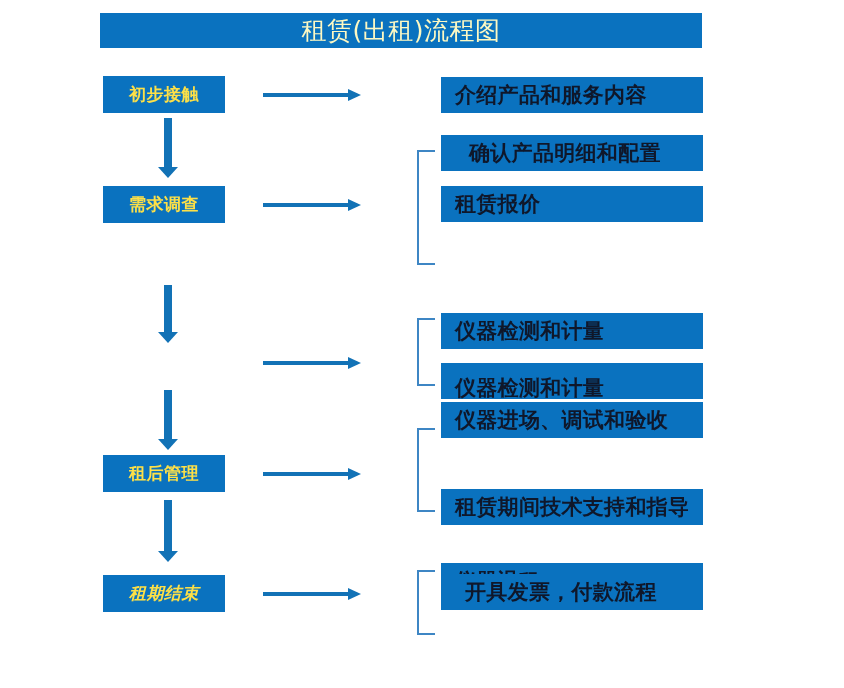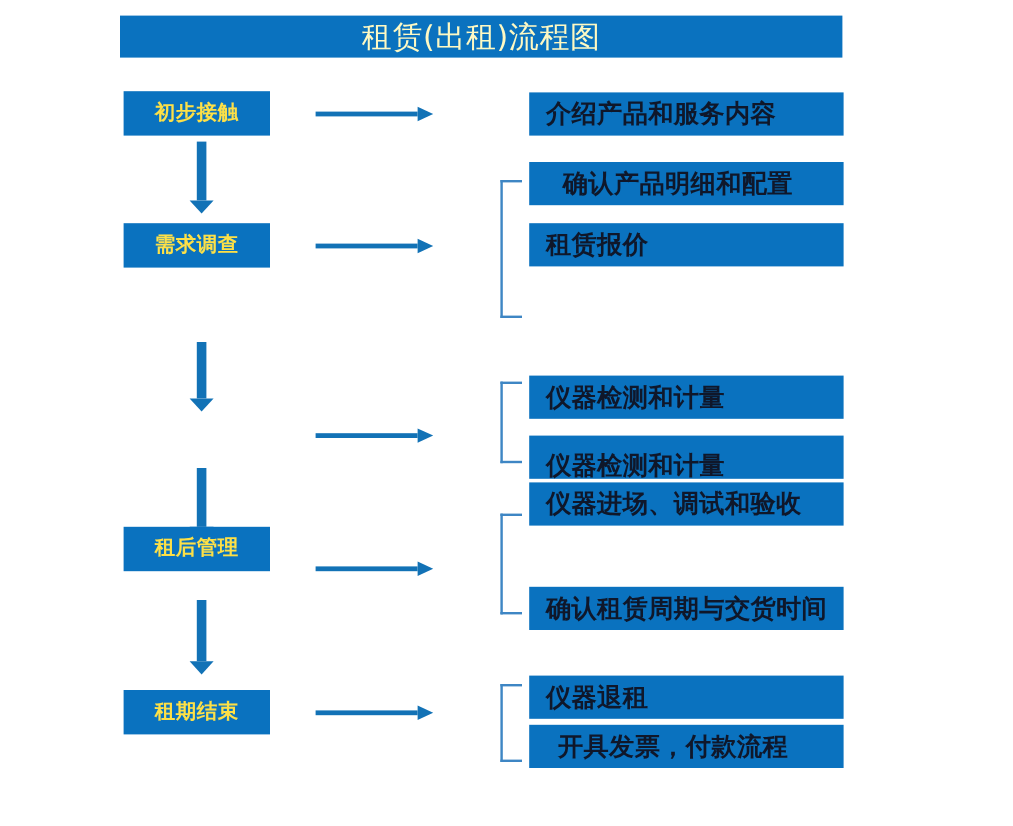--- a/index.html
+++ b/index.html
@@ -189,47 +189,47 @@
     <span class="box-text">仪器检测和计量</span>
   </div>
   <div class="detail-box" style="top:363px;align-items:flex-end;">
     <span class="box-text">仪器检测和计量</span>
   </div>
   <div class="v-arrow" style="top:390px; height:60px;">
     <span class="shaft" style="height:49px;"></span>
     <span class="head" style="top:49px;"></span>
   </div>
 
-  <div class="stage-box" style="top:439px;justify-content:center;">
+  <div class="stage-box" style="top:455px;justify-content:center;">
     <span class="box-text">租后管理</span>
   </div>
   <div class="h-arrow" style="top:467px;">
     <span class="shaft"></span>
     <span class="head"></span>
   </div>
   <div class="bracket" style="top:428px; height:84px;"></div>
   <div class="detail-box" style="top:402px;">
     <span class="box-text">仪器进场、调试和验收</span>
   </div>
   <div class="detail-box" style="top:489px;">
-    <span class="box-text">确认租赁周期与交货时间</span>
+    <span class="box-text">租赁期间技术支持和指导</span>
   </div>
   <div class="v-arrow" style="top:500px; height:62px;">
     <span class="shaft" style="height:51px;"></span>
     <span class="head" style="top:51px;"></span>
   </div>
 
-  <div class="stage-box" style="top:575px;">
+  <div class="stage-box" style="top:575px;font-style:italic;">
     <span class="box-text">租期结束</span>
   </div>
   <div class="h-arrow" style="top:587px;">
     <span class="shaft"></span>
     <span class="head"></span>
   </div>
   <div class="bracket" style="top:570px; height:65px;"></div>
   <div class="detail-box" style="top:563px;">
     <span class="box-text">仪器退租</span>
   </div>
-  <div class="detail-box" style="top:604px;padding-left:24px;">
+  <div class="detail-box" style="top:574px;padding-left:24px;">
     <span class="box-text">开具发票，付款流程</span>
   </div>
 
 </div>
 
 </body></html>

